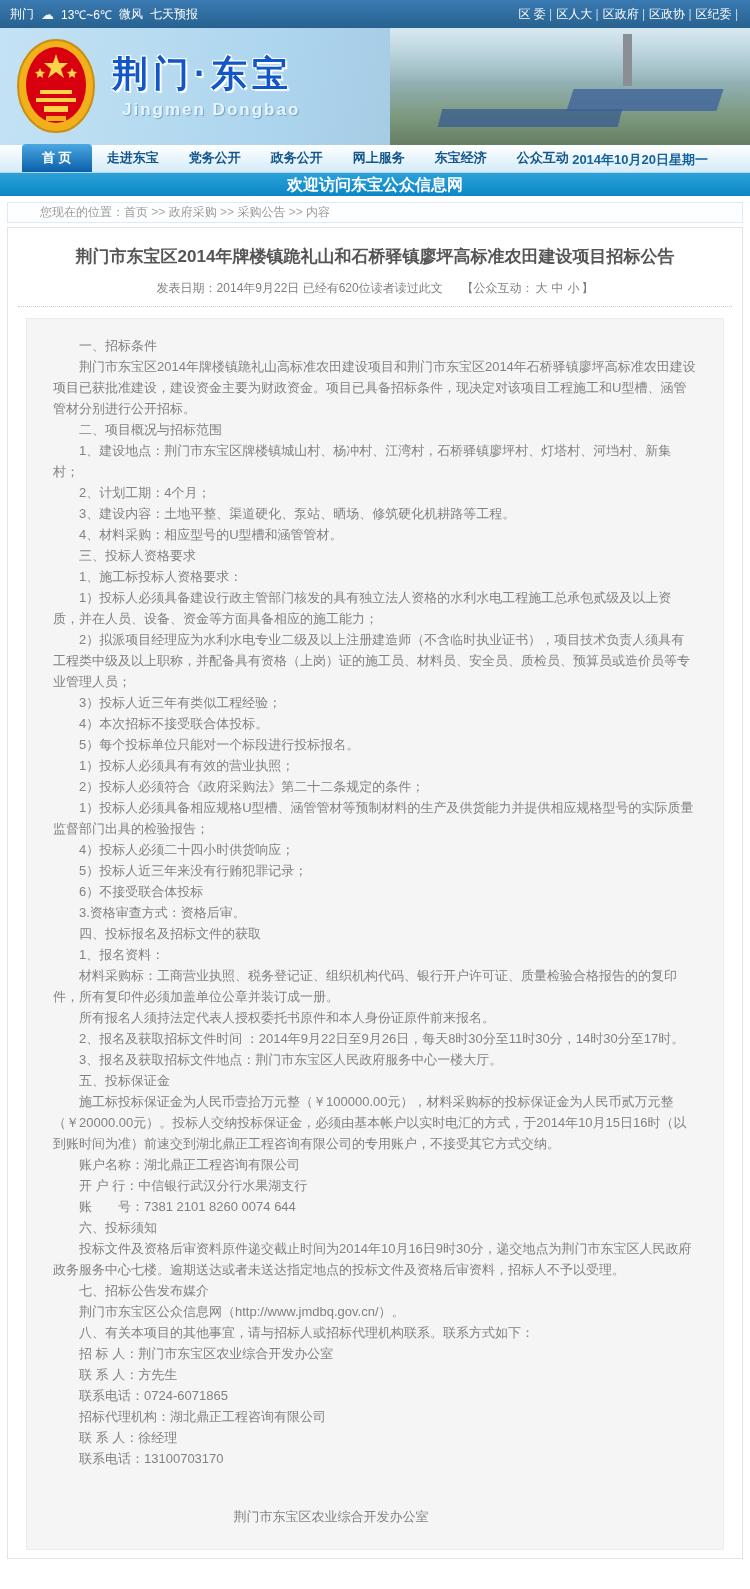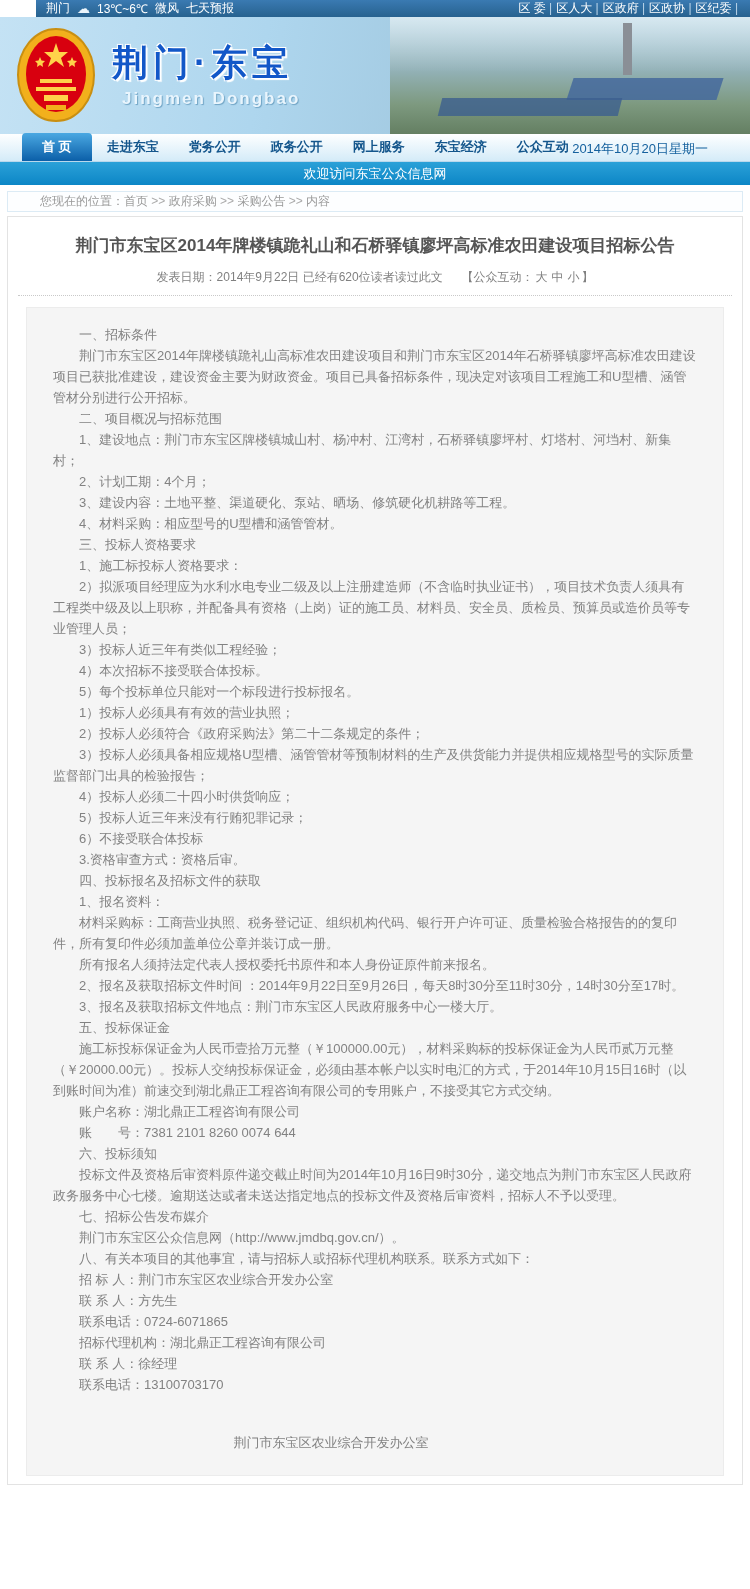--- a/index.html
+++ b/index.html
@@ -4,24 +4,24 @@
 <style>
   * { box-sizing: border-box; margin: 0; padding: 0; }
   html,body { background:#fff; }
   body {
     width: 750px;
     font-family: "Liberation Sans", sans-serif;
     margin: 0 auto;
   }
   
   .topbar {
-    height: 17px; padding: 0 10px;
+    height: 28px; padding: 0 10px;
     background: linear-gradient(#3a7ab2, #27628f);
     color: #fff; font-size: 12px;
-    display: flex; align-items: center; justify-content: space-between; margin-left: 36px;
+    display: flex; align-items: center; justify-content: space-between;
   }
   .topbar-left { display: flex; align-items: center; gap: 7px; }
   .weather-icon { font-size: 13px; color: #eaf4fb; }
   .topbar-right a, .topbar-left a { color: #fff; text-decoration: none; }
   .gov-link { color:#fff; padding: 0 2px; }
   .gov-link::after { content: " |"; color:#bcd6ea; }
   
   .banner {
     height: 117px; position: relative; overflow: hidden;
     background: linear-gradient(100deg, #c4e2f4 0%, #aed6ee 35%, #9fc6dd 65%, #8db4c4 100%);
@@ -57,27 +57,27 @@
     display: inline-block; height: 28px; line-height: 28px;
     padding: 0 15px; color: #14568c; font-weight: bold; text-decoration: none; margin-top: 8px;
   }
   .nav-item.active {
     margin-left: 22px; padding: 0 20px;
     background: linear-gradient(#4aa8e2, #0b5fa8);
     color: #fff; border-radius: 4px 4px 0 0;
   }
   .nav-date {
     position: absolute; right: 42px; top: 6px;
-    color: #15619e; font-size: 13px; font-weight: normal;
+    color: #15619e; font-size: 13px; font-weight: bold;
   }
   
   .welcome {
     height: 23px; line-height: 23px; text-align: center;
     background: linear-gradient(#2ba1d8, #0c86c6);
-    color: #fff; font-size: 13px;
+    color: #fff; font-size: 16px; font-weight: bold;
   }
   
   .breadcrumb {
     margin: 6px 7px 4px; height: 21px; line-height: 19px;
     border: 1px solid #dcebf5; background: #fdfeff;
     font-size: 12px; color: #999; padding-left: 32px;
   }
   .crumb { color: #999; text-decoration: none; }
   .crumb + .crumb::before { content: " >> "; color: #aaa; }
   
@@ -160,40 +160,42 @@
 
   <p class="para">一、招标条件</p>
       <p class="para">荆门市东宝区2014年牌楼镇跪礼山高标准农田建设项目和荆门市东宝区2014年石桥驿镇廖坪高标准农田建设项目已获批准建设，建设资金主要为财政资金。项目已具备招标条件，现决定对该项目工程施工和U型槽、涵管管材分别进行公开招标。</p>
       <p class="para">二、项目概况与招标范围</p>
       <p class="para">1、建设地点：荆门市东宝区牌楼镇城山村、杨冲村、江湾村，石桥驿镇廖坪村、灯塔村、河垱村、新集村；</p>
       <p class="para">2、计划工期：4个月；</p>
       <p class="para">3、建设内容：土地平整、渠道硬化、泵站、晒场、修筑硬化机耕路等工程。</p>
       <p class="para">4、材料采购：相应型号的U型槽和涵管管材。</p>
       <p class="para">三、投标人资格要求</p>
       <p class="para">1、施工标投标人资格要求：</p>
+      <p class="para">1）投标人必须具备建设行政主管部门核发的具有独立法人资格的水利水电工程施工总承包贰级及以上资质，并在人员、设备、资金等方面具备相应的施工能力；</p>
       <p class="para">2）拟派项目经理应为水利水电专业二级及以上注册建造师（不含临时执业证书），项目技术负责人须具有工程类中级及以上职称，并配备具有资格（上岗）证的施工员、材料员、安全员、质检员、预算员或造价员等专业管理人员；</p>
       <p class="para">3）投标人近三年有类似工程经验；</p>
       <p class="para">4）本次招标不接受联合体投标。</p>
       <p class="para">5）每个投标单位只能对一个标段进行投标报名。</p>
       <p class="para">1）投标人必须具有有效的营业执照；</p>
       <p class="para">2）投标人必须符合《政府采购法》第二十二条规定的条件；</p>
-      <p class="para">3）投标人必须具备相应规格U型槽、涵管管材等预制材料的生产及供货能力并提供相应规格型号的实际质量监督部门出具的检验报告；</p>
+      <p class="para">1）投标人必须具备相应规格U型槽、涵管管材等预制材料的生产及供货能力并提供相应规格型号的实际质量监督部门出具的检验报告；</p>
       <p class="para">4）投标人必须二十四小时供货响应；</p>
       <p class="para">5）投标人近三年来没有行贿犯罪记录；</p>
       <p class="para">6）不接受联合体投标</p>
       <p class="para">3.资格审查方式：资格后审。</p>
       <p class="para">四、投标报名及招标文件的获取</p>
       <p class="para">1、报名资料：</p>
       <p class="para">材料采购标：工商营业执照、税务登记证、组织机构代码、银行开户许可证、质量检验合格报告的的复印件，所有复印件必须加盖单位公章并装订成一册。</p>
       <p class="para">所有报名人须持法定代表人授权委托书原件和本人身份证原件前来报名。</p>
       <p class="para">2、报名及获取招标文件时间 ：2014年9月22日至9月26日，每天8时30分至11时30分，14时30分至17时。</p>
       <p class="para">3、报名及获取招标文件地点：荆门市东宝区人民政府服务中心一楼大厅。</p>
       <p class="para">五、投标保证金</p>
       <p class="para">施工标投标保证金为人民币壹拾万元整（￥100000.00元），材料采购标的投标保证金为人民币贰万元整（￥20000.00元）。投标人交纳投标保证金，必须由基本帐户以实时电汇的方式，于2014年10月15日16时（以到账时间为准）前速交到湖北鼎正工程咨询有限公司的专用账户，不接受其它方式交纳。</p>
       <p class="para">账户名称：湖北鼎正工程咨询有限公司</p>
+      <p class="para">开 户 行：中信银行武汉分行水果湖支行</p>
       <p class="para">账　　号：7381 2101 8260 0074 644</p>
       <p class="para">六、投标须知</p>
       <p class="para">投标文件及资格后审资料原件递交截止时间为2014年10月16日9时30分，递交地点为荆门市东宝区人民政府政务服务中心七楼。逾期送达或者未送达指定地点的投标文件及资格后审资料，招标人不予以受理。</p>
       <p class="para">七、招标公告发布媒介</p>
       <p class="para">荆门市东宝区公众信息网（http://www.jmdbq.gov.cn/）。</p>
       <p class="para">八、有关本项目的其他事宜，请与招标人或招标代理机构联系。联系方式如下：</p>
       <p class="para">招 标 人：荆门市东宝区农业综合开发办公室</p>
       <p class="para">联 系 人：方先生</p>
       <p class="para">联系电话：0724-6071865</p>
       <p class="para">招标代理机构：湖北鼎正工程咨询有限公司</p>

